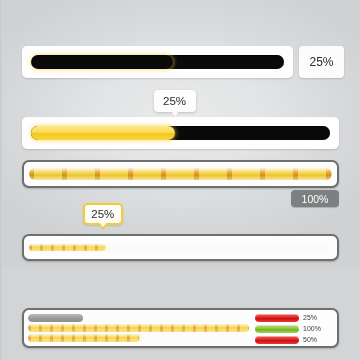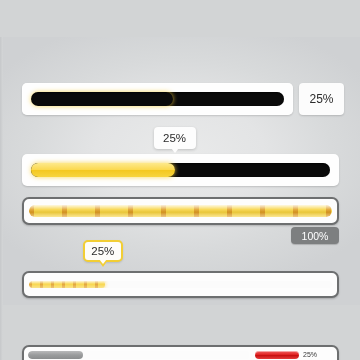--- a/index.html
+++ b/index.html
@@ -5,21 +5,20 @@
   html,body{margin:0;padding:0;}
   body{
     width:360px;height:360px;overflow:hidden;
     font-family:"Liberation Sans", sans-serif;
     background:#d2d4d5;
   }
   #canvas{
     position:relative;width:360px;height:268px;
     background:
       radial-gradient(ellipse 62% 52% at 50% 44%, #e9eaea 0%, #e3e4e5 38%, #d8dadb 68%, #cfd1d3 100%);
-    margin-top: 37px;
   }
   #canvas::before{
     content:"";position:absolute;left:0;top:0;width:3px;height:360px;
     background:linear-gradient(to right,#c6c8ca,#d4d6d7);
   }
 
   
   .w1{position:absolute;left:22px;top:46px;width:271px;height:32px;
       background:#fefefe;border-radius:5px;
       box-shadow:0 1px 2px rgba(0,0,0,.16), 0 0 0 1px rgba(255,255,255,.6) inset;}

